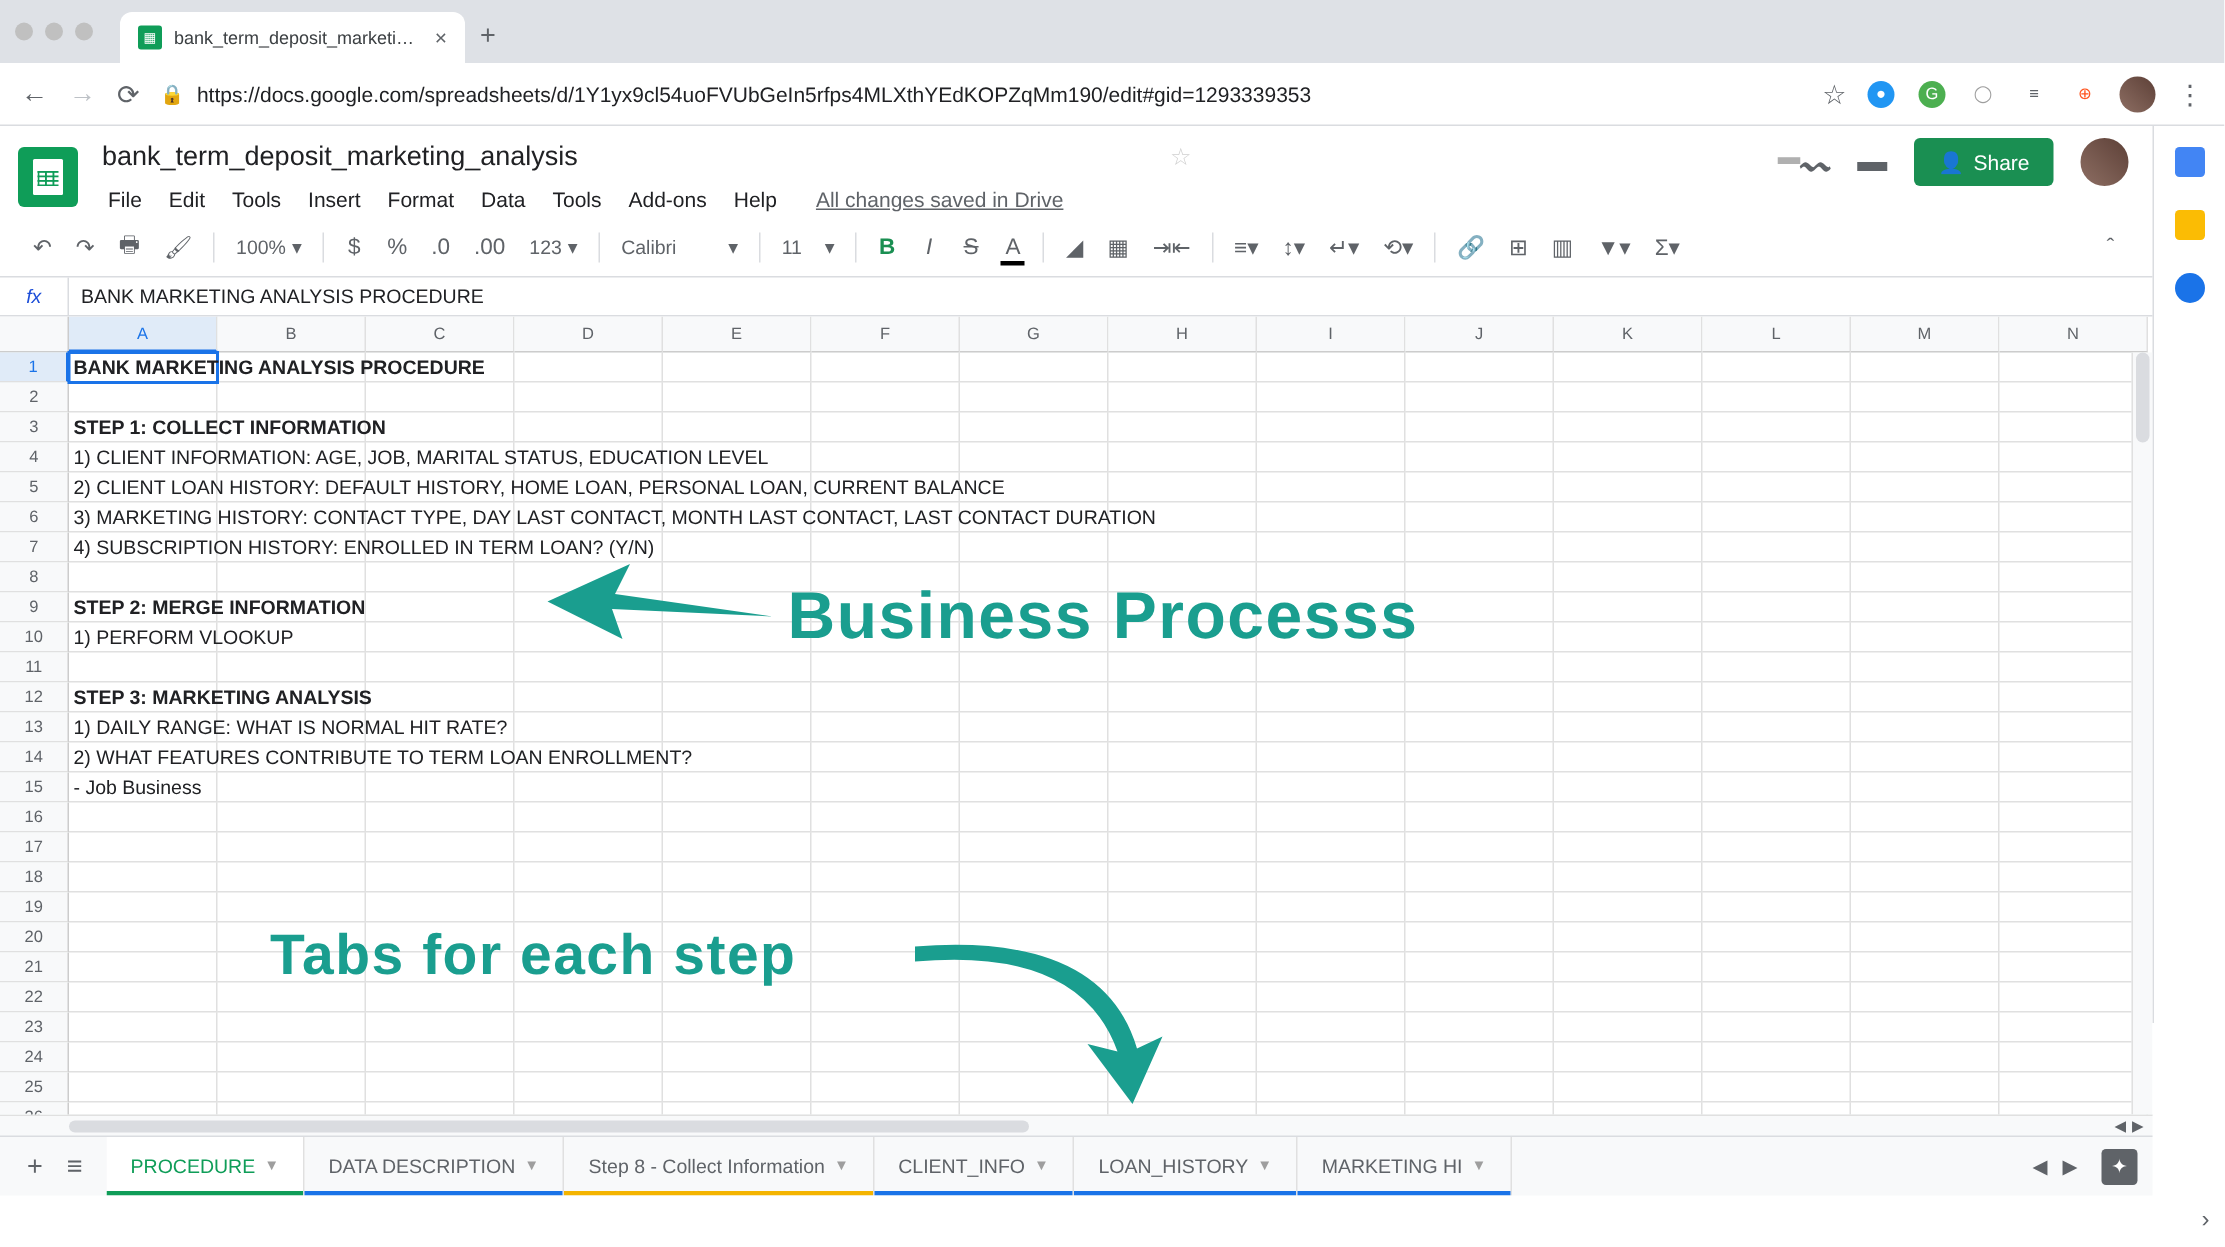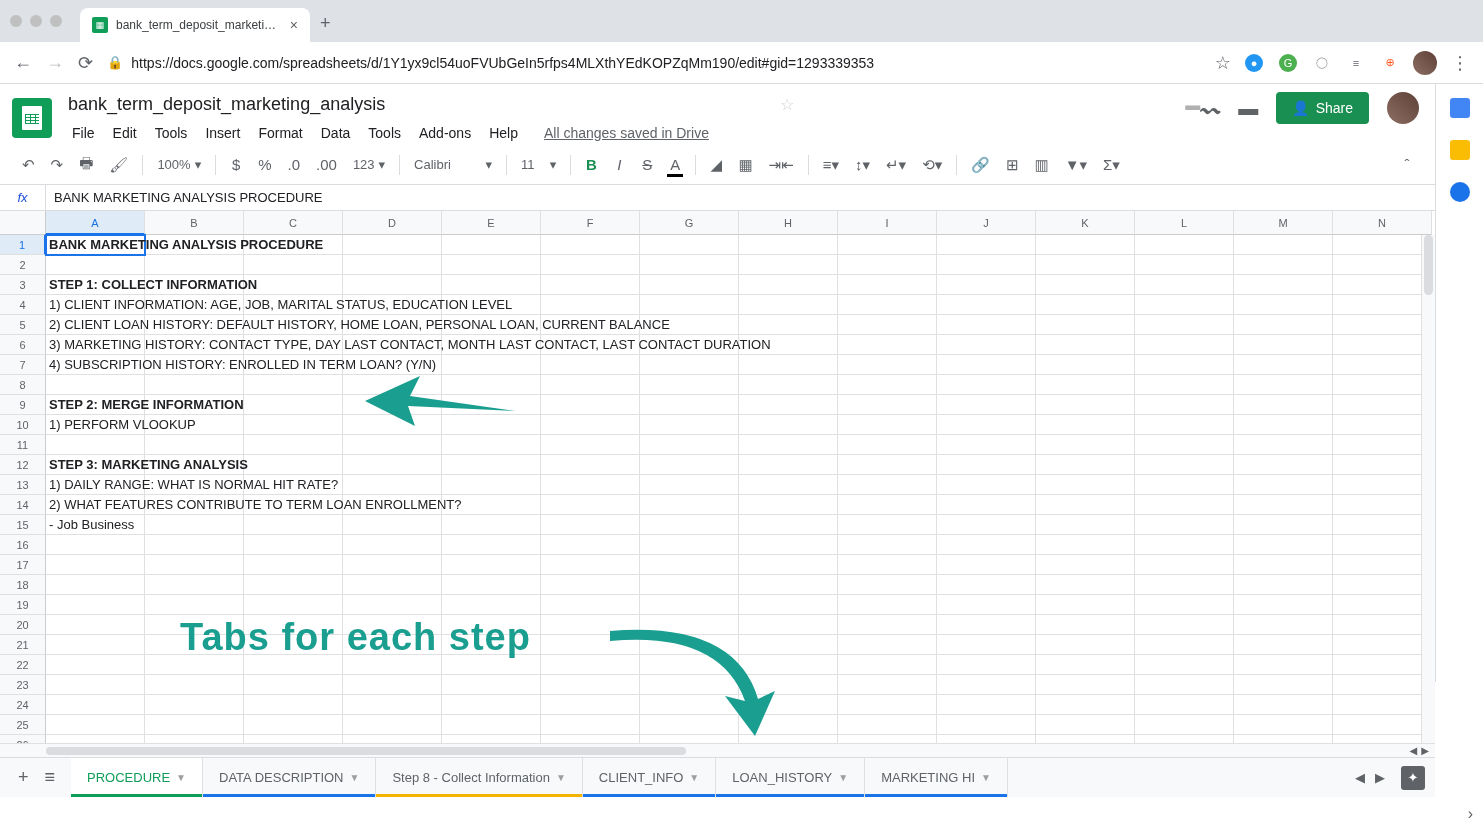--- a/index.html
+++ b/index.html
@@ -667,20 +667,21 @@
           <div class="cell"></div>
           <div class="cell"></div>
           <div class="cell"></div>
           <div class="cell"></div>
           <div class="cell"></div>
         </div>
   <div class="vsb">
           <div class="vsb-thumb"></div>
         </div>
 
+  <div class="annotation anno1">Business Processs</div>
   <svg class="arrow" style="top:145px;left:360px" width="160" height="80">
     <path d="M 155 55 L 50 40 L 60 20 L 5 45 L 55 70 L 48 50 Z" fill="#1a9e8f"></path>
   </svg>
   <div class="annotation anno2">Tabs for each step</div>
   <svg class="arrow" style="top:410px;left:600px" width="200" height="120">
     <path d="M 10 20 Q 120 10 145 80 L 125 75 L 155 115 L 175 70 L 158 78 Q 135 0 10 10 Z" fill="#1a9e8f"></path>
   </svg>
 </div>
 
 <div class="hsb">

